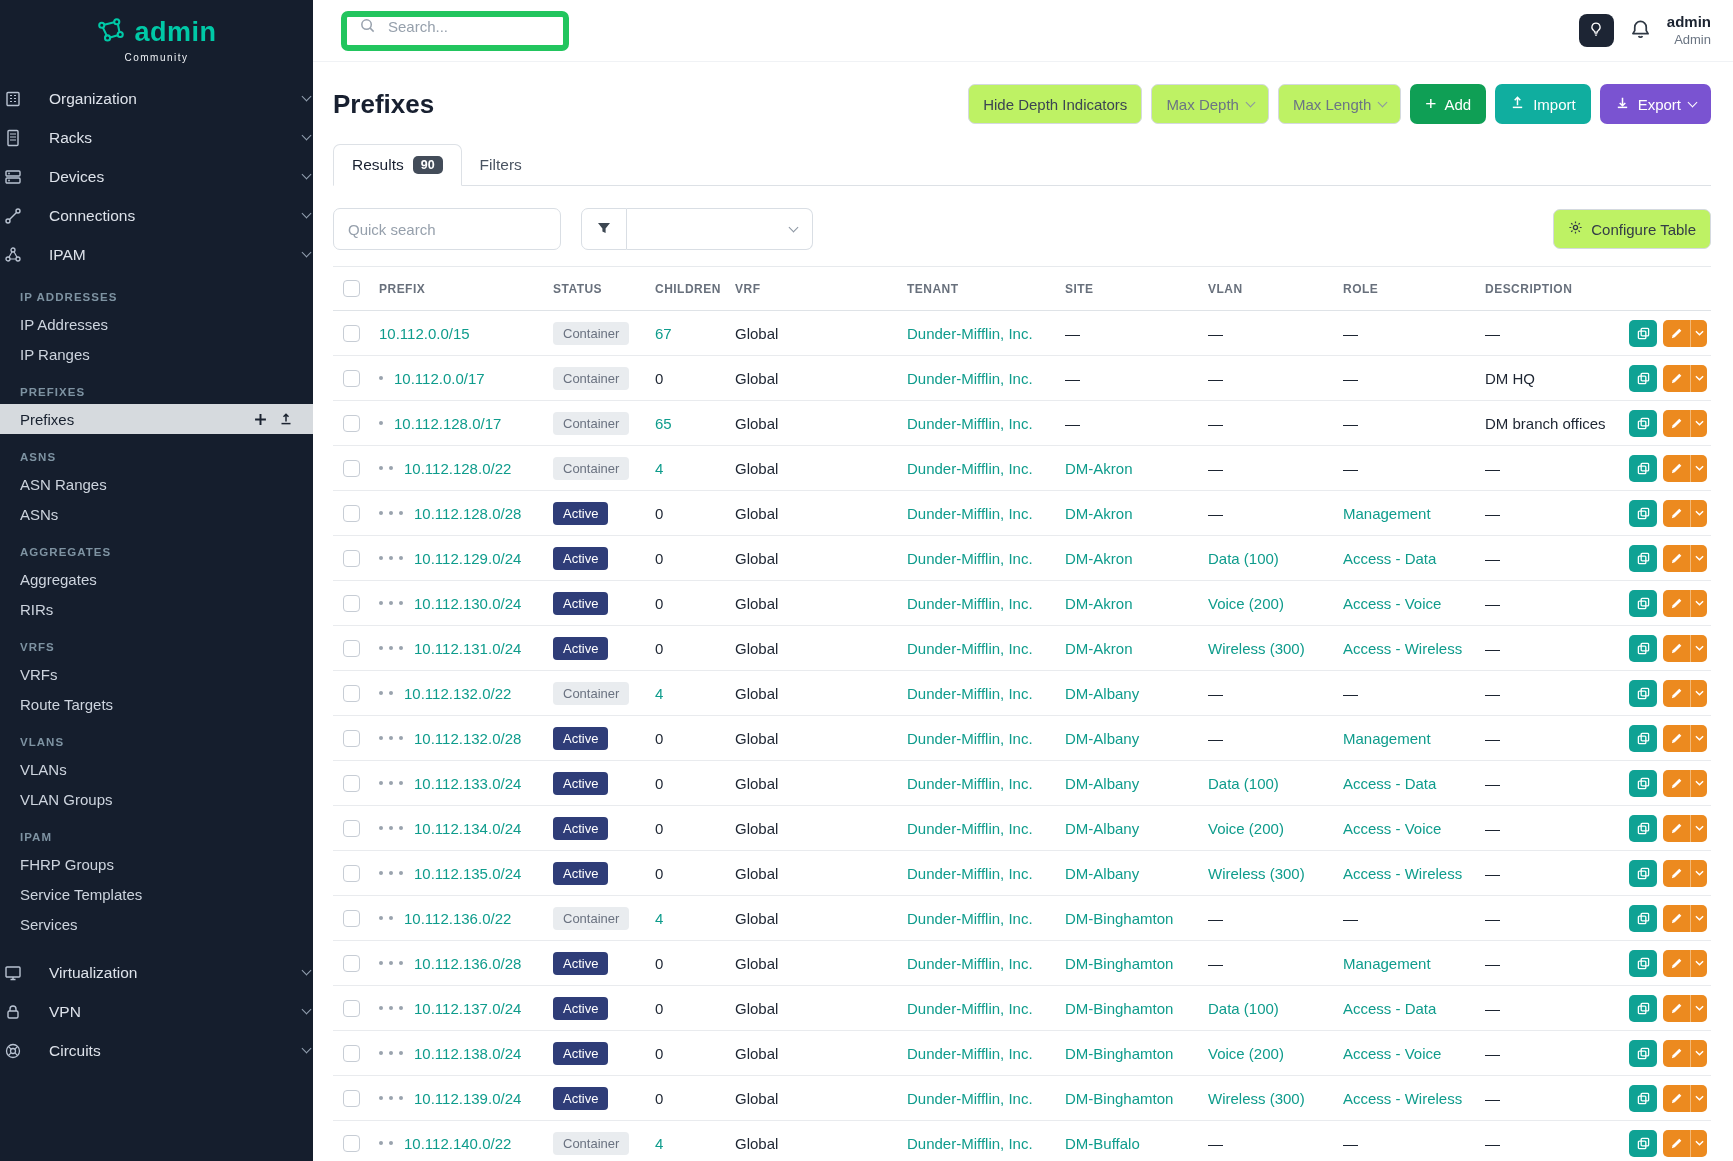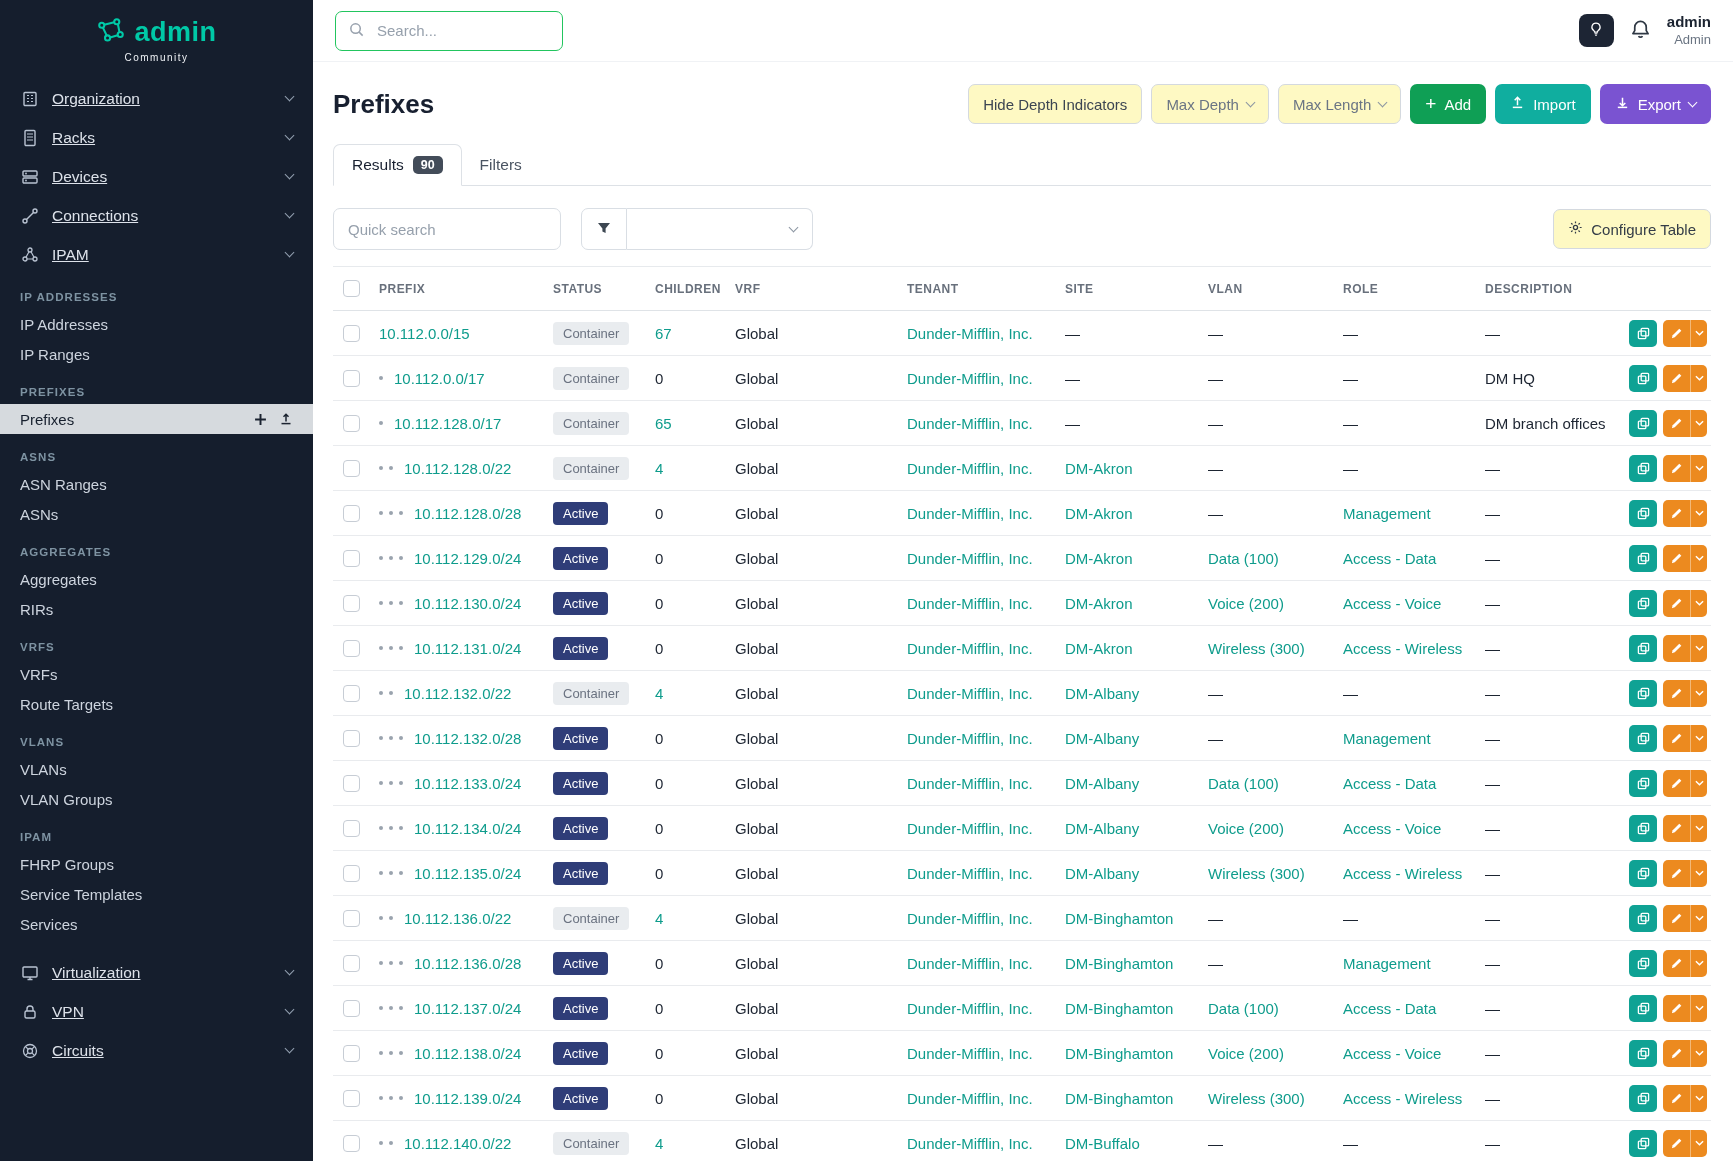--- a/index.html
+++ b/index.html
@@ -23,47 +23,47 @@
   }
   .app{display:flex;width:100%;height:100%;}
 
   
   .sidebar{width:313px;flex-shrink:0;background:var(--sidebar-bg);color:#cdd4de;overflow:hidden;}
   .brand{padding:16px 0 6px;text-align:center;}
   .brand-row{display:flex;align-items:center;justify-content:center;gap:8px;}
   .brand-name{color:var(--brand-teal);font-size:27px;font-weight:700;letter-spacing:0.5px;}
   .brand-sub{color:#eef1f5;font-size:10px;letter-spacing:1.5px;margin-top:3px;}
   .nav{padding-top:10px;}
-  .nav-group{display:flex;align-items:center;gap:12px;height:39px;padding:0 20px;font-size:15.5px;color:#dde2ea;cursor:pointer;text-decoration:underline;}
+  .nav-group{display:flex;align-items:center;gap:26px;height:39px;padding:0 3px;font-size:15.5px;color:#dde2ea;cursor:pointer;}
   .nav-icon{width:20px;height:20px;display:flex;align-items:center;justify-content:center;color:#b9c3d2;}
   .chev{width:7px;height:7px;border-right:1.7px solid #93a0b1;border-bottom:1.7px solid #93a0b1;transform:rotate(45deg);margin-left:auto;margin-top:-4px;}
   .section-title{padding:17px 20px 6px;font-size:11.5px;font-weight:700;letter-spacing:0.09em;color:#7e93a2;}
   .nav-sub{height:30px;display:flex;align-items:center;padding:0 20px;font-size:15px;color:#cdd4de;cursor:pointer;}
   .nav-sub.active{background:#d6dade;color:#17202e;font-weight:500;}
   .sub-actions{margin-left:auto;display:flex;gap:12px;align-items:center;}
   .sub-act{display:flex;align-items:center;justify-content:center;cursor:pointer;}
   .bottom-groups{margin-top:14px;}
 
   
   .main{flex:1;min-width:0;display:flex;flex-direction:column;}
   .topbar{height:62px;display:flex;align-items:center;padding:0 22px;border-bottom:1px solid #f0f2f5;flex-shrink:0;}
-  .search-box{width:228px;height:40px;border:1px solid #22c55e;border-radius:7px;display:flex;align-items:center;gap:10px;padding:0 12px;background:#fff;}
+  .search-box{width:228px;height:40px;border:6px solid #22c55e;border-radius:7px;display:flex;align-items:flex-start;gap:10px;padding:0 12px;background:#fff;margin-left:6px;}
   .search-box input{border:none;outline:none;width:100%;font-size:15px;color:#333;font-family:inherit;background:transparent;}
   .search-box input::placeholder{color:#96a0ac;}
   .topbar-right{margin-left:auto;display:flex;align-items:center;gap:15px;}
   .theme-btn{width:35px;height:33px;background:#1d2534;border-radius:8px;display:flex;align-items:center;justify-content:center;border:none;cursor:pointer;}
   .bell-btn{background:none;border:none;display:flex;align-items:center;cursor:pointer;padding:0;}
   .user{text-align:right;line-height:1.25;}
   .user-name{font-weight:700;font-size:15px;color:#1b2330;}
   .user-role{font-size:13px;color:#6a7482;}
 
   .page-head{display:flex;align-items:center;padding:22px 22px 0 20px;}
   .page-title{font-size:26px;font-weight:700;color:#182030;}
   .head-actions{margin-left:auto;display:flex;align-items:center;gap:9px;}
-  .btn{height:40px;border-radius:7px;font-size:15px;display:inline-flex;align-items:center;gap:8px;padding:0 14px;border:1px solid transparent;cursor:pointer;background:#fef9c3;font-family:inherit;}
+  .btn{height:40px;border-radius:7px;font-size:15px;display:inline-flex;align-items:center;gap:8px;padding:0 14px;border:1px solid transparent;cursor:pointer;background:#bef264;font-family:inherit;}
   .btn-outline{border-color:#d4d9df;color:#3c4552;}
   .btn-select{border-color:#d4d9df;color:#6b7584;}
   .btn-green{background:var(--add-green);color:#fff;font-weight:500;}
   .btn-teal{background:var(--import-teal);color:#fff;font-weight:500;}
   .btn-purple{background:var(--export-purple);color:#fff;font-weight:500;}
   .caret{width:7px;height:7px;border-right:1.6px solid #8b95a2;border-bottom:1.6px solid #8b95a2;transform:rotate(45deg);margin-top:-4px;}
   .caret-white{border-color:#fff;}
   .plus-glyph{font-size:19px;font-weight:500;line-height:1;margin-top:-2px;}
 
   .tabs{display:flex;align-items:flex-end;margin:20px 22px 0 20px;border-bottom:1px solid #dde1e6;}

